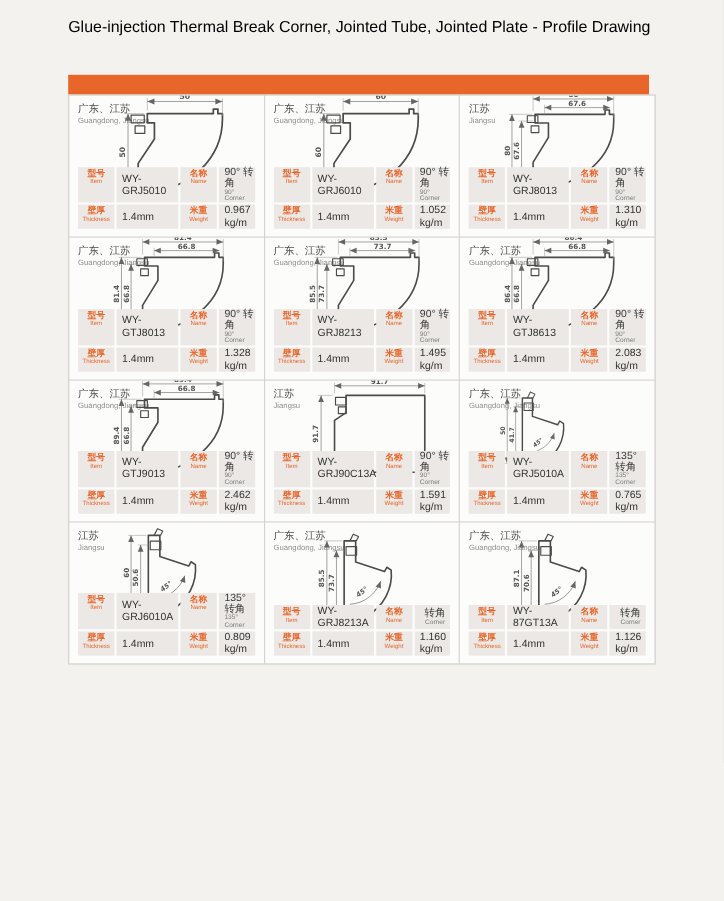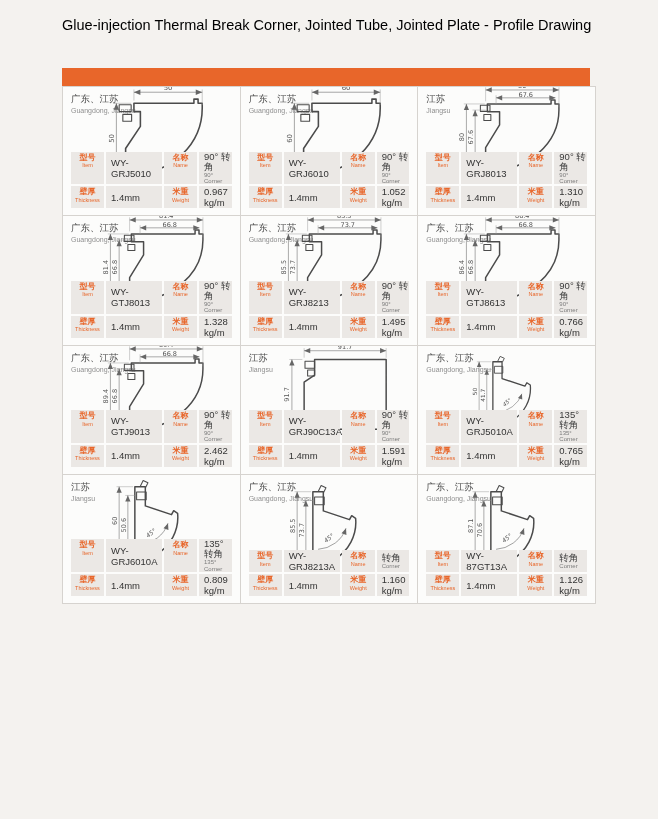--- a/index.html
+++ b/index.html
@@ -14,38 +14,38 @@
   .title-en { font-size:14.5px; color:#000000; margin-top:5px; }
   .accent-bar { position:absolute; left:62px; top:68px; width:528px; height:18px; background:#e8662a; }
   .grid {
     position:absolute; left:62px; top:86px; width:534px; height:518px;
     display:grid; grid-template-columns:repeat(3,1fr); grid-template-rows:repeat(4,1fr);
     gap:1px; background:#d6d3cf; border:1px solid #d6d3cf; box-sizing:border-box;
   }
   .cell { background:#fcfcfb; padding:6px 8px 7px; display:flex; flex-direction:column; overflow:hidden; }
   .region-zh { font-size:9.5px; color:#4a4a4a; }
   .region-en { font-size:7px; color:#8f8f8f; margin-top:1px; }
-  .draw { flex:1; display:flex; align-items:center; justify-content:center; min-height:0; }
+  .draw { flex:1; display:flex; align-items:center; justify-content:flex-start; min-height:0;font-weight:bold; }
   svg.dr { width:160px; height:96px; overflow:visible; }
   svg.dr.sm { width:126px; height:84px; }
   
   .p  { fill:none; stroke:#4b4b4b; stroke-width:1.7; stroke-linejoin:round; }
   .p2 { fill:none; stroke:#4b4b4b; stroke-width:1.2; stroke-linejoin:round; }
   .d  { stroke:#777; stroke-width:0.7; }
   .e  { stroke:#9a9a9a; stroke-width:0.55; }
   .a45{ stroke:#666; stroke-width:0.7; fill:none; }
   .t  { font-family:"DejaVu Sans",sans-serif; font-size:7.5px; fill:#555; }
   .t45{ font-family:"DejaVu Sans",sans-serif; font-size:7px; fill:#555; font-style:italic; }
   
   .spec { display:grid; grid-template-columns:33px 56px 33px 1fr; gap:2px; margin-top:3px; }
   .lbl { background:#ebe8e5; color:#e8662a; display:flex; flex-direction:column; align-items:center; padding:2px 0; line-height:1; min-height:18px; }
   .lz { font-size:8px; font-weight:bold; }
   .le { font-size:5.5px; margin-top:1.5px; }
   .val { background:#ebe8e5; color:#333; display:flex; align-items:center; padding-left:5px; font-size:9.5px; min-height:18px; }
-  .val.name { flex-direction:column; align-items:flex-start; justify-content:center; line-height:1.05; }
+  .val.name { flex-direction:column; align-items:center; justify-content:center; line-height:1.05; }
   .nz { font-size:9.5px; color:#3a3a3a; }
   .ne { font-size:6px; color:#7c7c7c; }
 </style>
 </head>
 <body>
 
 <svg width="0" height="0" style="position:absolute">
   <defs>
     <marker id="ar" viewBox="0 0 8 8" markerWidth="8" markerHeight="8" refX="7.5" refY="4" orient="auto-start-reverse" markerUnits="userSpaceOnUse">
       <path d="M0.5,1 L7.5,4 L0.5,7 Z" fill="#666"></path>
@@ -395,21 +395,21 @@
         </div>
       <div class="lbl">
           <span class="lz">壁厚</span>
           <span class="le">Thickness</span>
         </div>
       <div class="val">1.4mm</div>
       <div class="lbl">
           <span class="lz">米重</span>
           <span class="le">Weight</span>
         </div>
-      <div class="val">0.766 kg/m</div>
+      <div class="val">2.083 kg/m</div>
     </div>
   </div>
 
   <div class="cell">
     <div>
       <div class="region-zh">广东、江苏</div>
       <div class="region-en">Guangdong, Jiangsu</div>
     </div>
     <div class="draw">
       <svg class="dr" viewBox="0 0 165 110">

